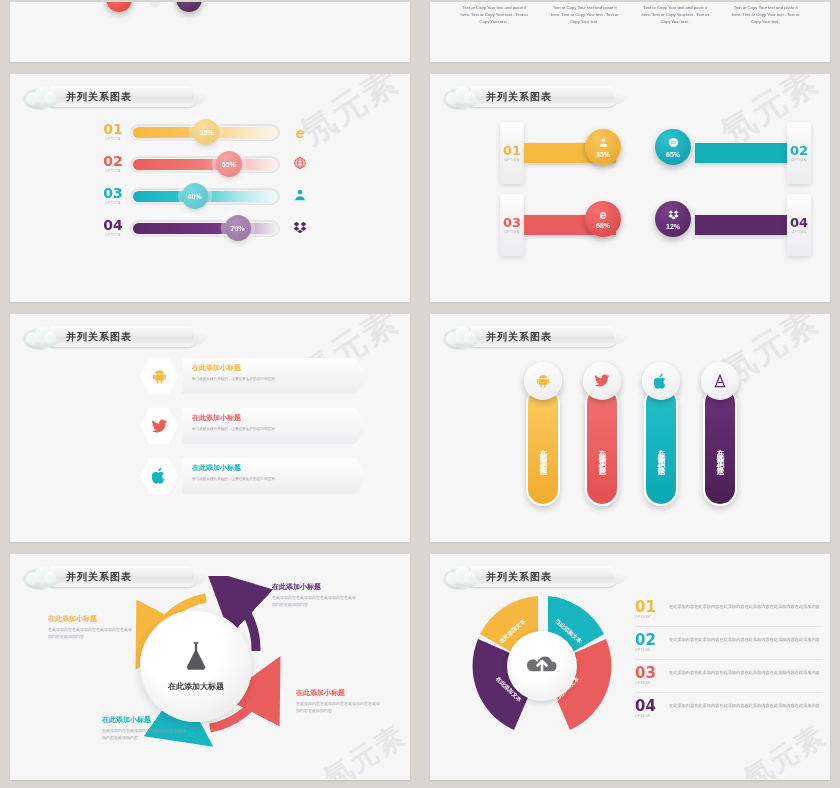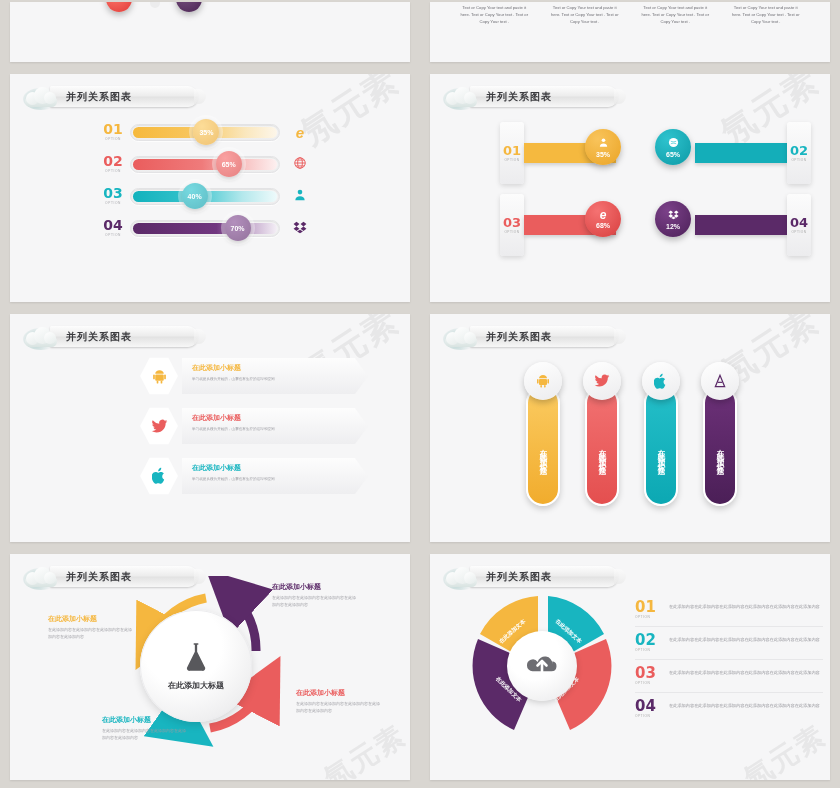--- a/index.html
+++ b/index.html
@@ -150,21 +150,21 @@
     border-radius: 17px;
     border: 2px solid #fff;
     box-shadow: 0 3px 6px rgba(0,0,0,0.18);
     color: #fff;
     display:flex; align-items:center; justify-content:center;
     padding-top: 14px;
   }
   .vtext { writing-mode: vertical-rl; font-size: 7.5px; font-weight: bold; letter-spacing: 3px; }
 
   
-  .cyc { position: absolute; left: 130px; top: 56px; width: 112px; height: 112px; }
+  .cyc { position: absolute; left: 130px; top: 56px; width: 112px; height: 112px; font-family: Liberation Mono, monospace; }
   .cyc .ring {
     position:absolute; inset:0; border-radius:50%;
     background: radial-gradient(circle at 38% 32%, #ffffff 38%, #f0f0f1 72%, #e3e3e5 100%);
     box-shadow: 0 3px 8px rgba(0,0,0,.13), inset 0 0 0 1px #ececee;
     display:flex; flex-direction:column; align-items:center; justify-content:center;
   }
   .cyc .flask { font-size: 28px; color:#58585c; line-height:26px; }
   .cyc .ctitle { font-size: 8px; font-weight: bold; color:#3c3c40; margin-top:4px;}
   .cap5 { position: absolute; width: 86px; }
   .cap5 .h { font-size: 7px; font-weight: bold; }

